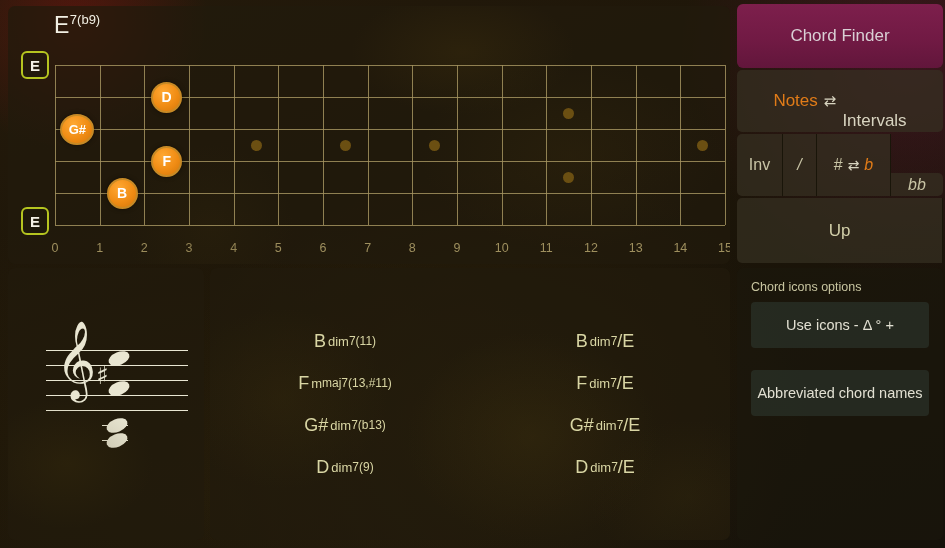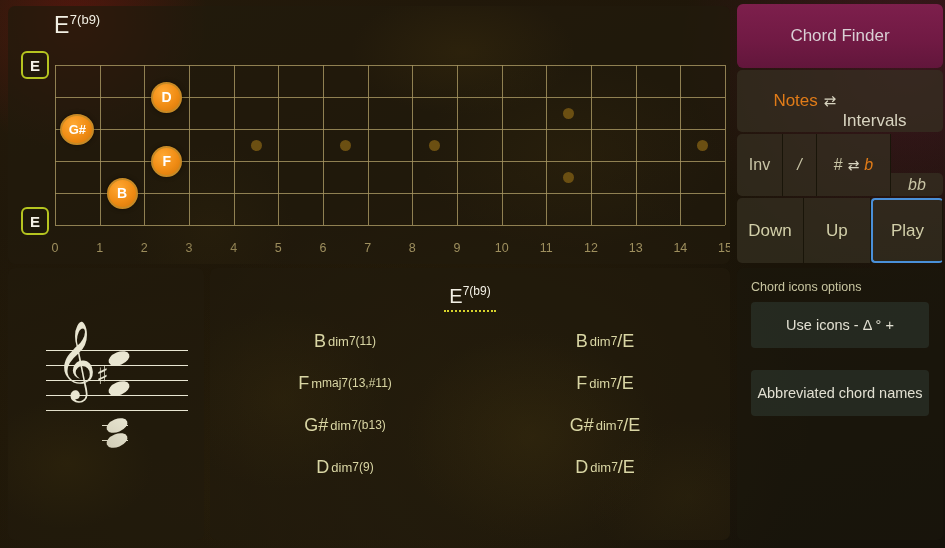--- a/index.html
+++ b/index.html
@@ -259,21 +259,20 @@
       <div class="ledger" style="left:56px; top:90px"></div>
       <div id="accidental">♯</div>
       <div class="notehead" style="left:62px; top:2px"></div>
       <div class="notehead" style="left:62px; top:32px"></div>
       <div class="notehead" style="left:60px; top:69px"></div>
       <div class="notehead" style="left:60px; top:84px"></div>
     </div>
   </div>
 
   <div class="panel" id="names-panel">
-    <div id="names-title"><span>E</span><span class="sup">7(b9)</span><span class="und"></span></div>
     <div class="names-col" id="names-col-left">
         <div class="chord-name">
           <span>B</span>
           <span class="q">dim</span>
           <span class="sup">7(11)</span>
         </div>
         <div class="chord-name">
           <span>F</span>
           <span class="q">m</span>
           <span class="sup">maj7(13,#11)</span>
@@ -332,23 +331,21 @@
       <div id="btn-slash">/</div>
       <div id="btn-sharpflat">
         <span class="s">#</span>
         <span class="sw">⇄</span>
         <span class="f">b</span>
       </div>
       <div id="btn-dblflat">bb</div>
     </div>
 
     <div id="transport-row">
-      <div id="btn-down">Down</div>
       <div id="btn-up">Up</div>
-      <div id="btn-play">Play</div>
     </div>
 
     <div id="options-panel">
       <div id="options-title">Chord icons options</div>
       <div class="opt-btn" id="opt-icons">Use icons - Δ ° +</div>
       <div class="opt-btn" id="opt-abbrev">Abbreviated chord names</div>
     </div>
 
   </div>
 </div>

